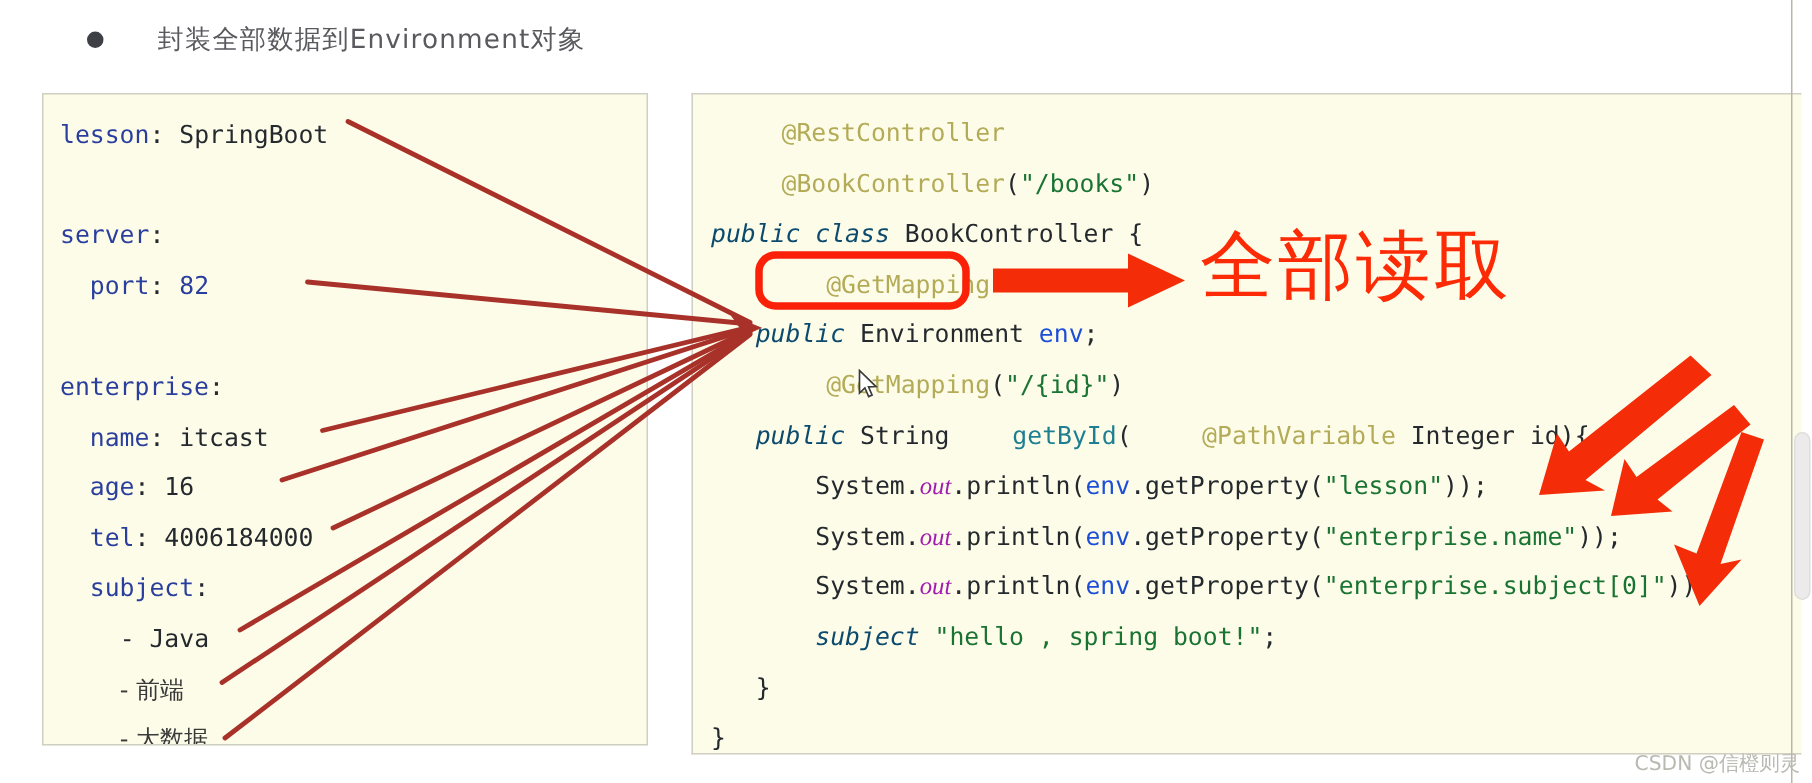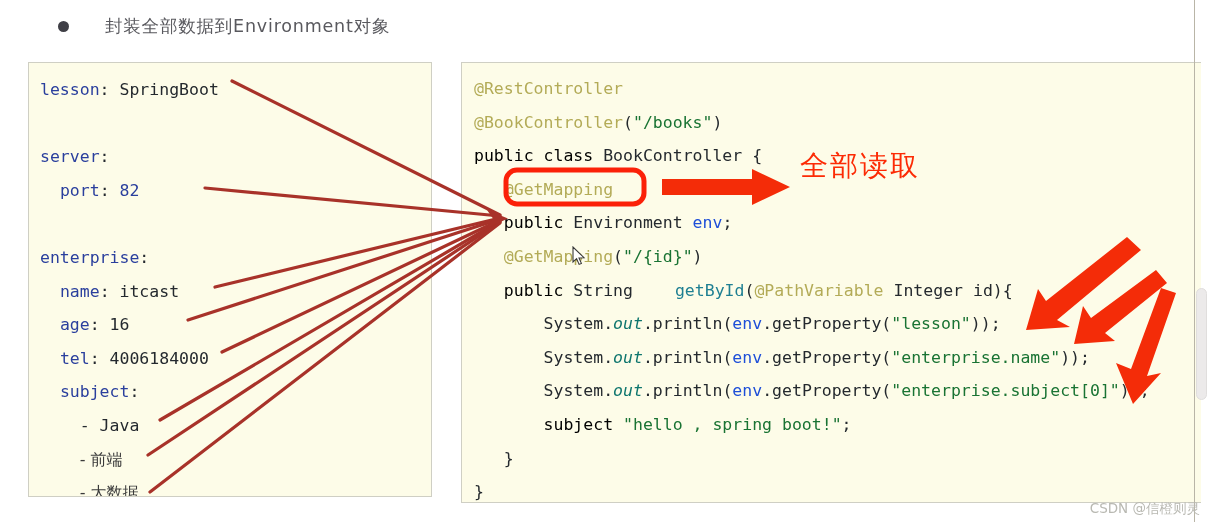--- a/index.html
+++ b/index.html
@@ -70,46 +70,46 @@
   }
   #panel-java .code-body {
     left: 12px; top: 9px;
     font-size: 16.5px;
     line-height: 33.6px;
     color: #24292e;
   }
 
   
   .t-key    { color: #2a3f9d; }          
-  .t-kw     { color: #000000; }
+  .t-kw     { color: #0c4a6e; font-style: italic; }
   .t-num    { color: #2a3f9d; }
   .t-plain  { color: #24292e; }
   .t-str    { color: #197333; }
-  .t-ann    { color: #b3ab57; }          
+  .t-ann    { color: #b3ab57; margin-left: 47px; }          
   .t-var    { color: #1d4ed8; }
-  .t-ital   { color: #0f766e; font-style: italic; }
+  .t-ital   { color: #a21caf; font-style: italic; font-family: Liberation Serif, serif; }
   .t-meth   { color: #1e7f92; margin-left: 32px; }          
   .t-type   { color: #24292e; }
   .t-punct  { color: #24292e; }
   .t-cjk    { color: #3a3a3a; font-family: "DejaVu Sans", "Liberation Sans", sans-serif; font-size: 16px; }
 
   
   #overlay {
     position: absolute;
     left: 0; top: 0;
     width: 1208px; height: 522px;
     pointer-events: none;
   }
 
   
   #callout {
     position: absolute;
     left: 800px; top: 152px;
     font-family: "DejaVu Sans", "Liberation Sans", sans-serif;
-    font-size: 28px;
+    font-size: 50px;
     font-weight: 400;
     color: #fc2b05;
     letter-spacing: 2px;
     line-height: 1;
     white-space: nowrap;
   }
 
   
   #cursor {
     position: absolute;

